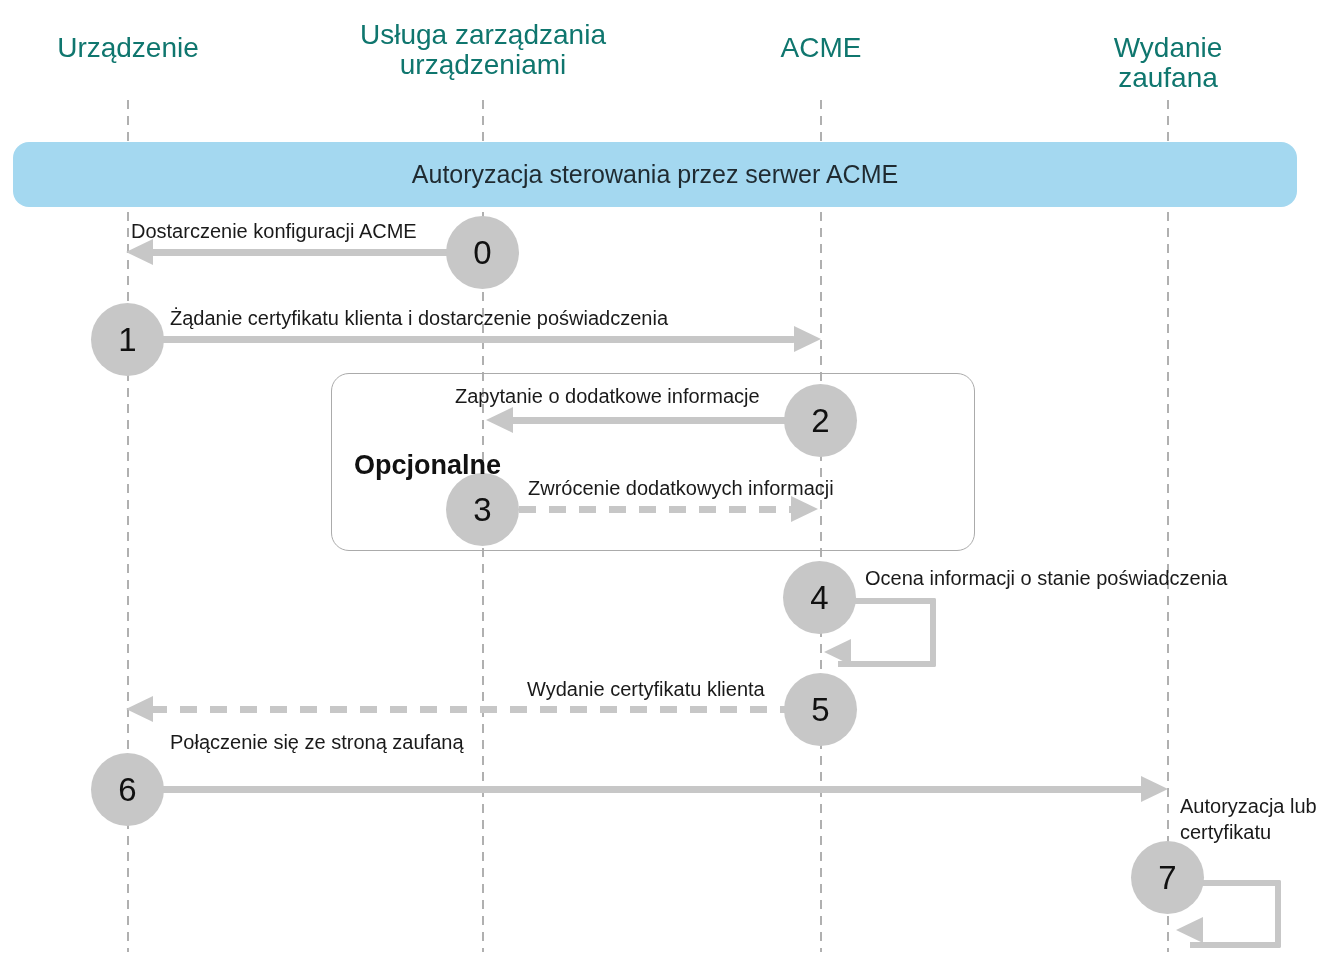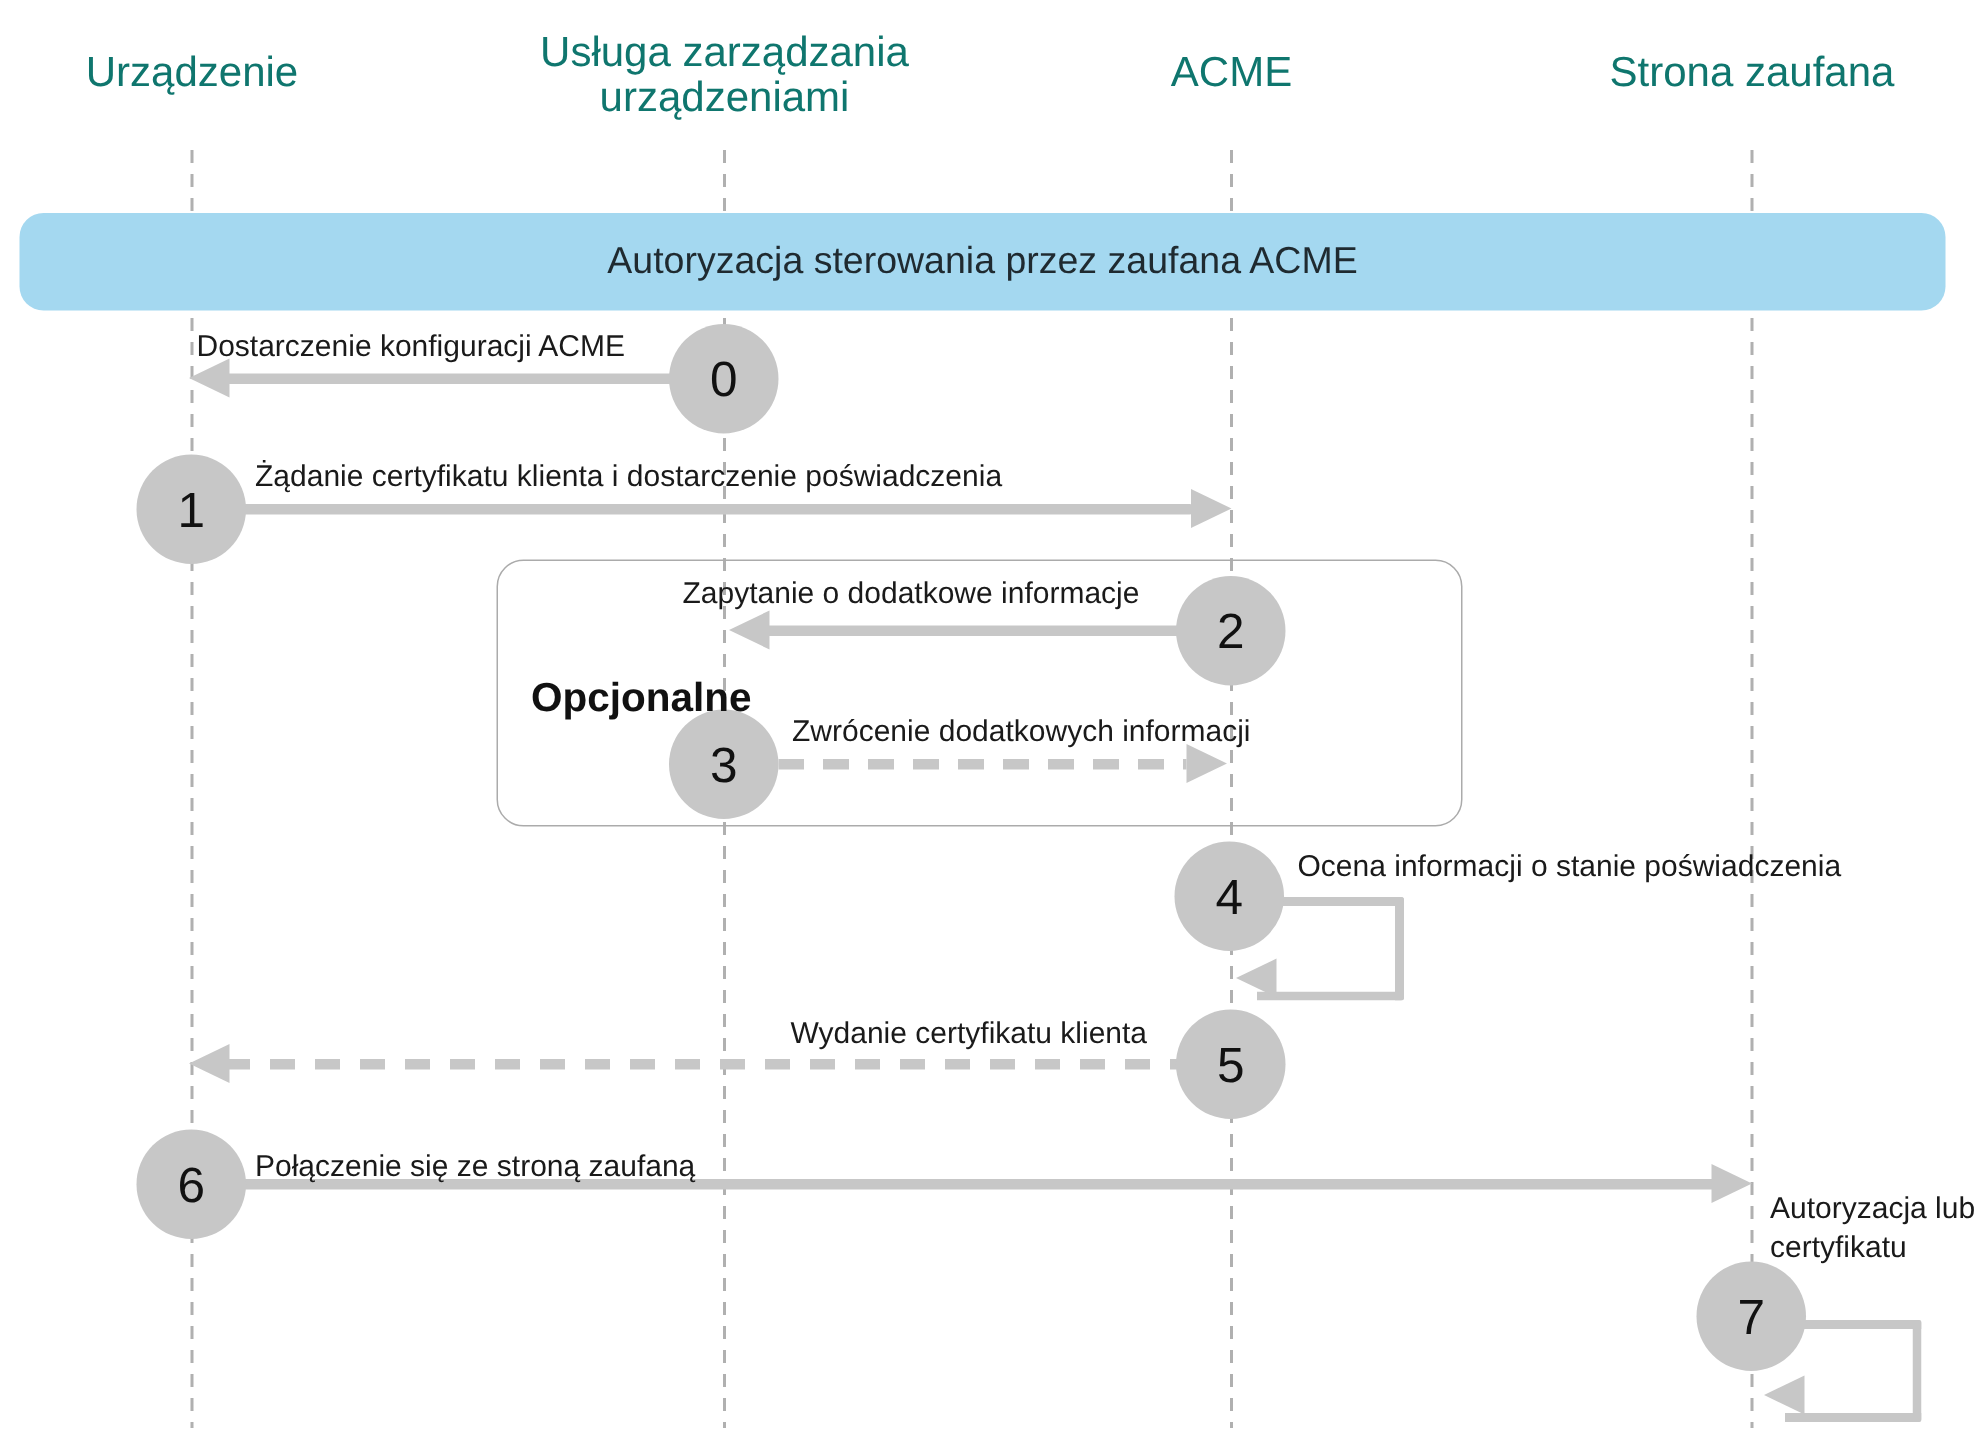--- a/index.html
+++ b/index.html
@@ -53,24 +53,24 @@
 <body>
 
 <div class="lifeline" style="left:127px"></div>
 <div class="lifeline" style="left:482px"></div>
 <div class="lifeline" style="left:820px"></div>
 <div class="lifeline" style="left:1167px"></div>
 
 <div class="actor" style="left:28px;top:33px;width:200px">Urządzenie</div>
 <div class="actor" style="left:343px;top:20px;width:280px">Usługa zarządzania urządzeniami</div>
 <div class="actor" style="left:721px;top:33px;width:200px">ACME</div>
-<div class="actor" style="left:1068px;top:33px;width:200px">Strona zaufana</div>
+<div class="actor" style="left:1068px;top:33px;width:200px">Wydanie zaufana</div>
 
 <div class="banner z2">
-  <span>Autoryzacja sterowania przez zaufana ACME</span>
+  <span>Autoryzacja sterowania przez serwer ACME</span>
 </div>
 
 <div class="opt-box"></div>
 <div class="opt-label">Opcjonalne</div>
 
 <div class="msg-label" style="left:131px;top:220px">Dostarczenie konfiguracji ACME</div>
 <div class="line-solid z2" style="left:146px;top:249px;width:304px"></div>
 <div class="arr-left z2" style="left:126px;top:239px"></div>
 <div class="circle" style="left:446px;top:216px">0</div>
 
@@ -92,21 +92,21 @@
 <div class="msg-label" style="left:865px;top:567px">Ocena informacji o stanie poświadczenia</div>
 <div class="loop z2" style="left:838px;top:598px;width:92px;height:57px"></div>
 <div class="arr-left z2" style="left:824px;top:639px"></div>
 <div class="circle" style="left:783px;top:561px">4</div>
 
 <div class="msg-label" style="left:527px;top:678px">Wydanie certyfikatu klienta</div>
 <div class="line-dashed z2" style="left:150px;top:706px;width:640px"></div>
 <div class="arr-left z2" style="left:126px;top:696px"></div>
 <div class="circle" style="left:784px;top:673px">5</div>
 
-<div class="msg-label" style="left:170px;top:767px">Połączenie się ze stroną zaufaną</div>
+<div class="msg-label" style="left:170px;top:731px">Połączenie się ze stroną zaufaną</div>
 <div class="line-solid z2" style="left:150px;top:786px;width:995px"></div>
 <div class="arr-right z2" style="left:1141px;top:776px"></div>
 <div class="circle" style="left:91px;top:753px">6</div>
 
 <div class="wrap-label" style="left:1180px;top:793px;width:140px">Autoryzacja lub certyfikatu</div>
 <div class="loop z2" style="left:1190px;top:880px;width:85px;height:56px"></div>
 <div class="arr-left z2" style="left:1176px;top:917px"></div>
 <div class="circle" style="left:1131px;top:841px">7</div>
 
 </body></html>

